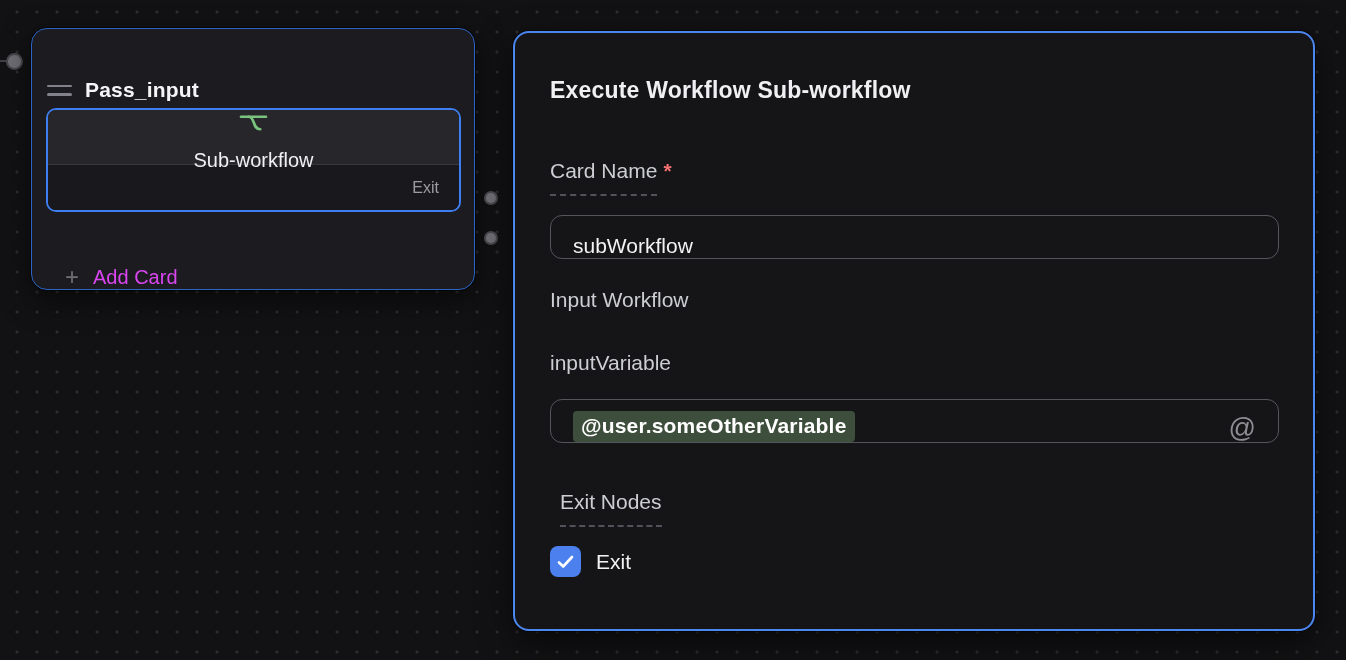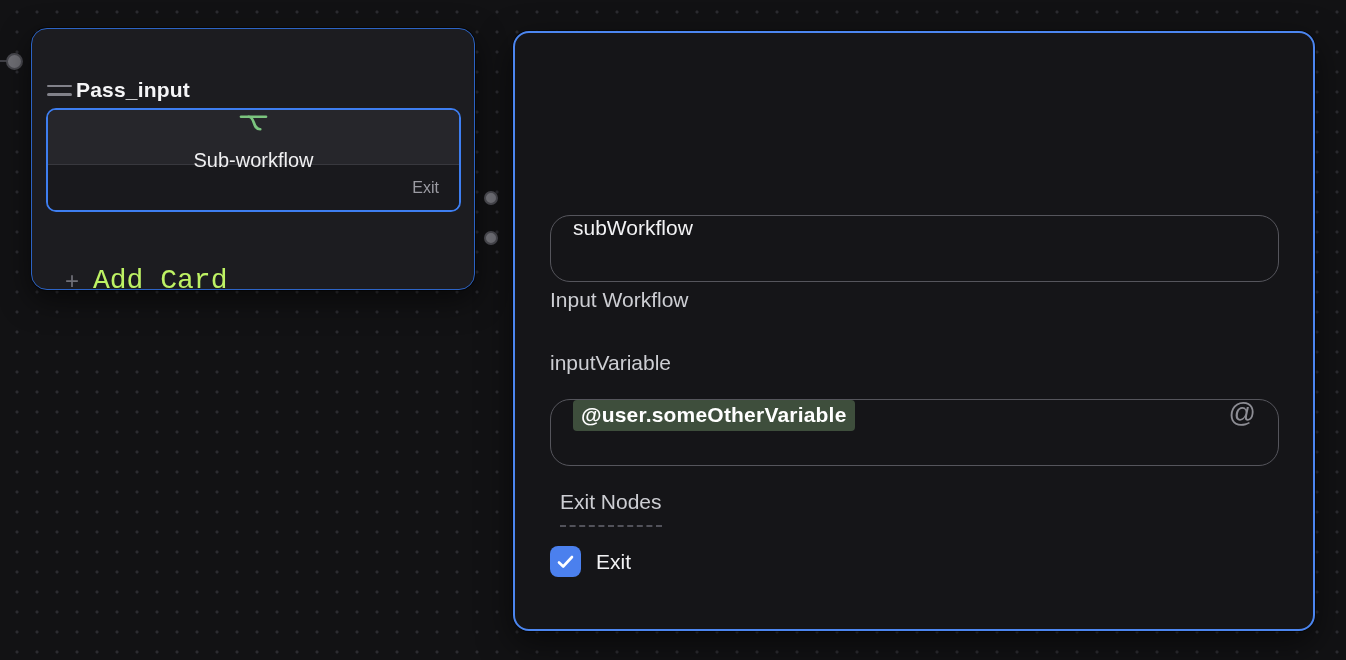--- a/index.html
+++ b/index.html
@@ -26,21 +26,21 @@
     width: 444px; height: 262px;
     background: #1c1c20;
     border: 1.5px solid #2c63c4;
     border-radius: 16px;
     box-shadow: 0 0 0 1px rgba(0,0,0,.45), 0 10px 30px rgba(0,0,0,.55);
     box-sizing: border-box;
   }
   .node-header {
     position: absolute;
     left: 15px; top: 46px;
-    display: flex; align-items: center; gap: 4px;
+    display: flex; align-items: center; gap: 13px;
     height: 30px;
   }
   .drag-handle { display: flex; flex-direction: column; gap: 6px; width: 25px; }
   .drag-handle span { display: block; height: 2.5px; border-radius: 2px; background: #82828a; }
   .node-title {
     color: #f5f5f7; font-size: 21px; font-weight: 700; letter-spacing: .2px;
   }
   .inner-card {
     position: absolute;
     left: 14px; top: 79px;
@@ -67,21 +67,21 @@
     display: flex; align-items: center; justify-content: flex-end;
     padding: 0 20px;
   }
   .exit-pill-label { color: #9b9ba3; font-size: 16px; }
   .add-card-row {
     position: absolute;
     left: 33px; top: 236px;
     display: flex; align-items: center; gap: 14px;
   }
   .plus-glyph { color: #6f6f77; font-size: 24px; font-weight: 300; line-height: 1; }
-  .add-card-label { color: #bef264; font-size: 28px; font-family: Liberation Mono, monospace; }
+  .add-card-label { color: #d946ef; font-size: 20px; }
 
   
   .edge-line {
     position: absolute; left: 0; top: 60px;
     width: 9px; height: 2px; background: #3f3f45;
   }
   .port { position: absolute; border-radius: 50%; background: #6e6e74; border: 2px solid #47474d; box-sizing: border-box; }
   .port-left { left: 6px; top: 53px; width: 17px; height: 17px; }
   .port-r1 { left: 484px; top: 191px; width: 14px; height: 14px; }
   .port-r2 { left: 484px; top: 231px; width: 14px; height: 14px; }
@@ -120,26 +120,26 @@
   }
   .dashed-underline {
     display: inline-block;
     border-bottom: 2px dashed #52525a;
     padding-bottom: 11px;
   }
   .lbl-card-name { position: absolute; left: 35px; top: 126px; }
   .required-mark { color: #f87171; font-size: 21px; font-weight: 700; margin-left: 6px; vertical-align: top; }
   .text-input {
     position: absolute; left: 35px;
-    width: 729px; height: 67px;
+    width: 729px; height: 44px;
     border: 1.5px solid #55555c;
-    border-radius: 20px;
+    border-radius: 12px;
     background: transparent;
     box-sizing: border-box;
-    display: flex; align-items: flex-start;
+    display: flex; align-items: flex-end;
     padding: 0 22px;
   }
   .input-1 { top: 182px; }
   .input-value { color: #f2f2f4; font-size: 21px; }
   .lbl-input-variables { position: absolute; left: 35px; top: 255px; }
   .lbl-input-variable  { position: absolute; left: 35px; top: 318px; }
   .input-2 { top: 366px; justify-content: space-between; }
   .var-token {
     background: #3e4e3c;
     border-radius: 4px;
@@ -203,21 +203,25 @@
       <span class="plus-glyph">+</span>
       <span class="add-card-label">Add Card</span>
     </div>
   </div>
 
   <div class="port port-r1"></div>
   <div class="port port-r2"></div>
 
 
   <div class="panel">
-
+    <div class="panel-title">Execute Workflow Sub-workflow</div>
+
+    <div class="lbl-card-name">
+      <span class="field-label dashed-underline">Card Name</span><span class="required-mark">*</span>
+    </div>
 
     <div class="text-input input-1">
       <span class="input-value">subWorkflow</span>
     </div>
 
     <div class="lbl-input-variables field-label">Input Workflow</div>
 
     <div class="lbl-input-variable field-label">inputVariable</div>
 
     <div class="text-input input-2">

